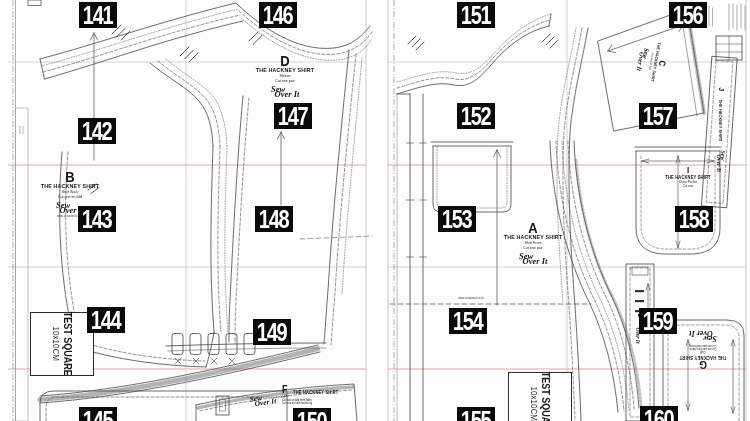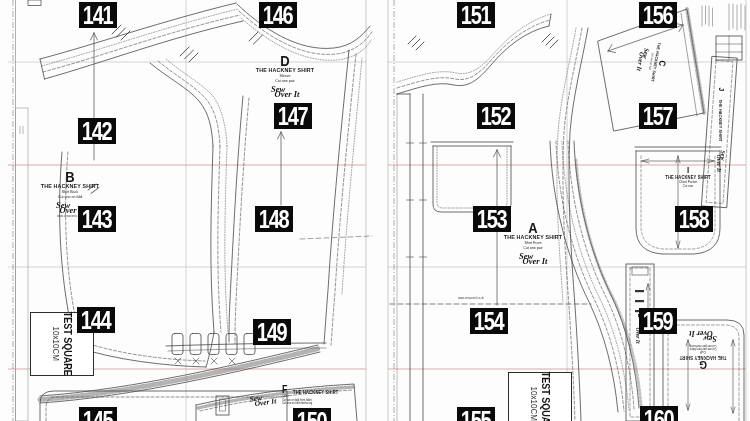--- a/index.html
+++ b/index.html
@@ -212,21 +212,21 @@
 
   <div class="tile" style="left:79px;top:2px">
       <span>141</span>
     </div>
   <div class="tile" style="left:78px;top:118px">
       <span>142</span>
     </div>
   <div class="tile" style="left:78px;top:206px">
       <span>143</span>
     </div>
-  <div class="tile" style="left:77px;top:307px">
+  <div class="tile" style="left:87px;top:307px">
       <span>144</span>
     </div>
   <div class="tile" style="left:79px;top:407px">
       <span>145</span>
     </div>
   <div class="tile" style="left:259px;top:2px">
       <span>146</span>
     </div>
   <div class="tile" style="left:274px;top:103px">
       <span>147</span>
@@ -236,33 +236,33 @@
     </div>
   <div class="tile" style="left:253px;top:319px">
       <span>149</span>
     </div>
   <div class="tile" style="left:293px;top:408px">
       <span>150</span>
     </div>
   <div class="tile" style="left:457px;top:2px">
       <span>151</span>
     </div>
-  <div class="tile" style="left:477px;top:103px">
+  <div class="tile" style="left:457px;top:103px">
       <span>152</span>
     </div>
-  <div class="tile" style="left:473px;top:206px">
+  <div class="tile" style="left:438px;top:206px">
       <span>153</span>
     </div>
-  <div class="tile" style="left:470px;top:308px">
+  <div class="tile" style="left:449px;top:308px">
       <span>154</span>
     </div>
   <div class="tile" style="left:457px;top:407px">
       <span>155</span>
     </div>
-  <div class="tile" style="left:639px;top:2px">
+  <div class="tile" style="left:669px;top:2px">
       <span>156</span>
     </div>
   <div class="tile" style="left:639px;top:103px">
       <span>157</span>
     </div>
   <div class="tile" style="left:675px;top:206px">
       <span>158</span>
     </div>
   <div class="tile" style="left:639px;top:308px">
       <span>159</span>

